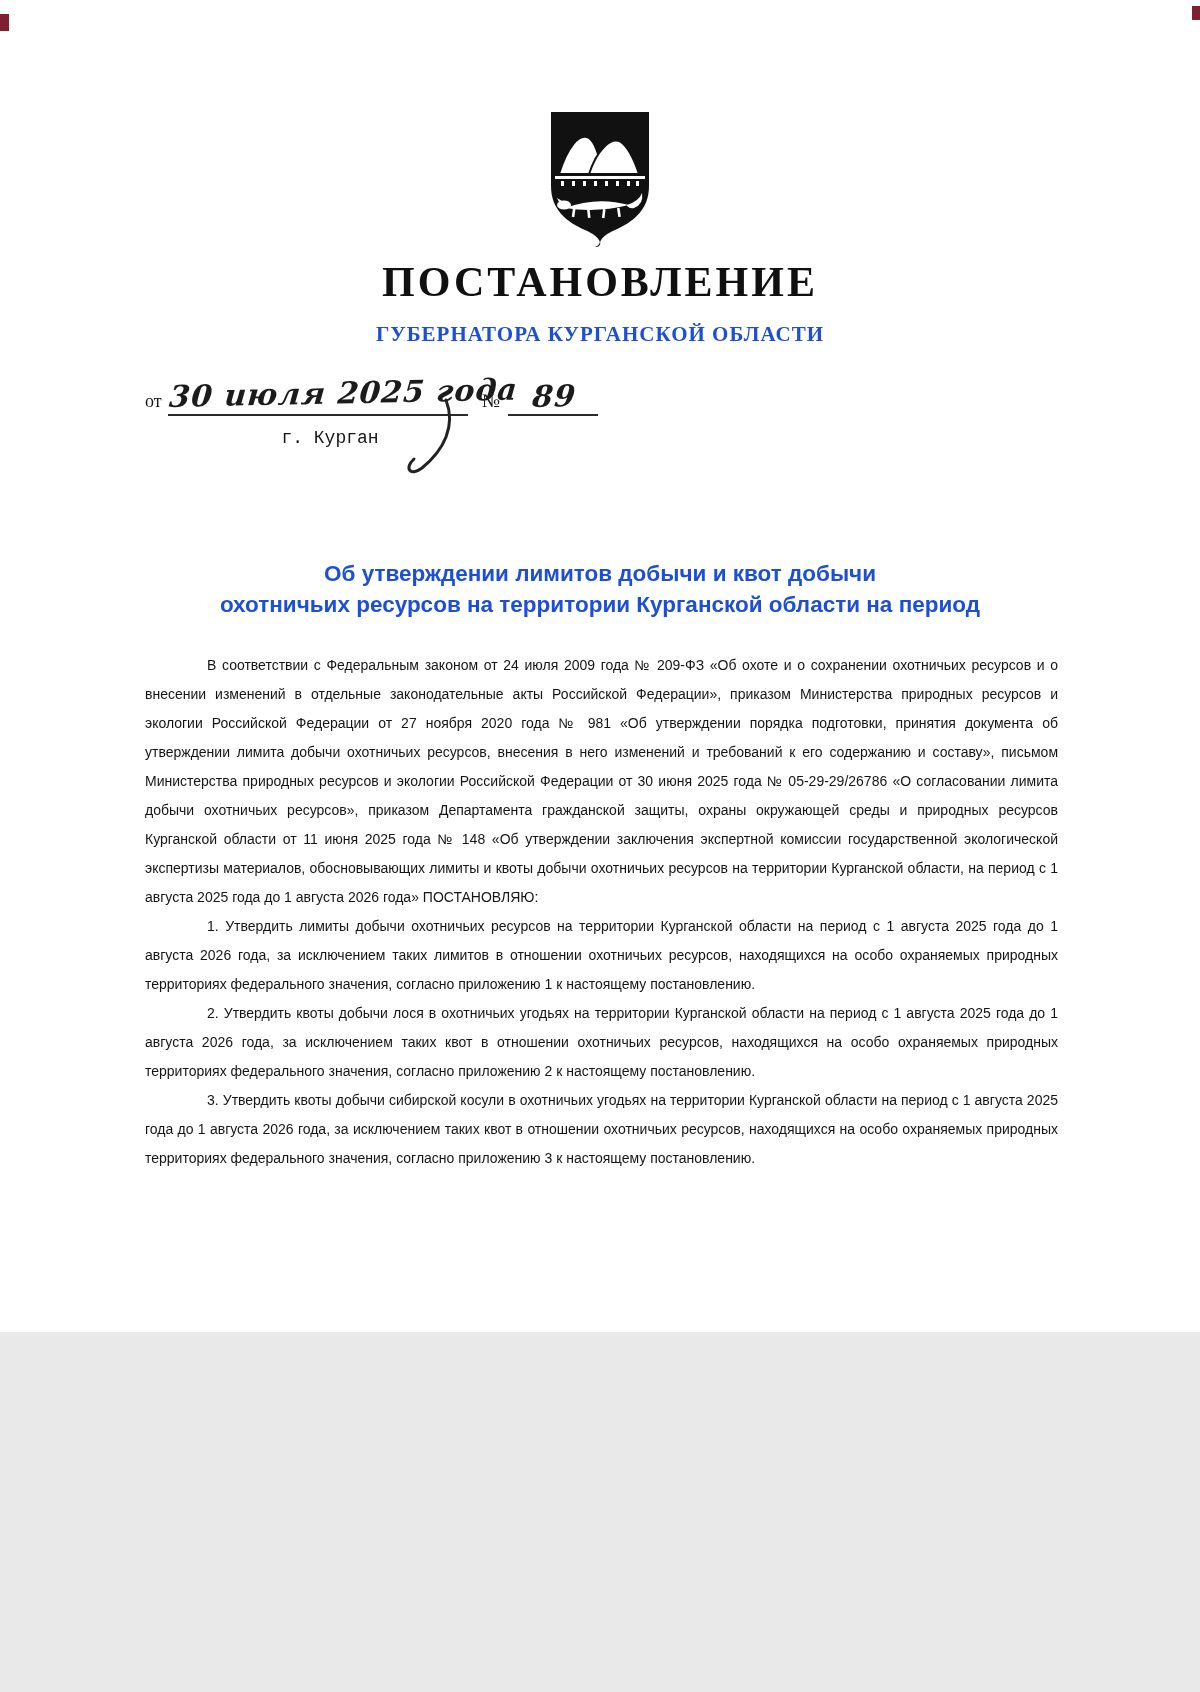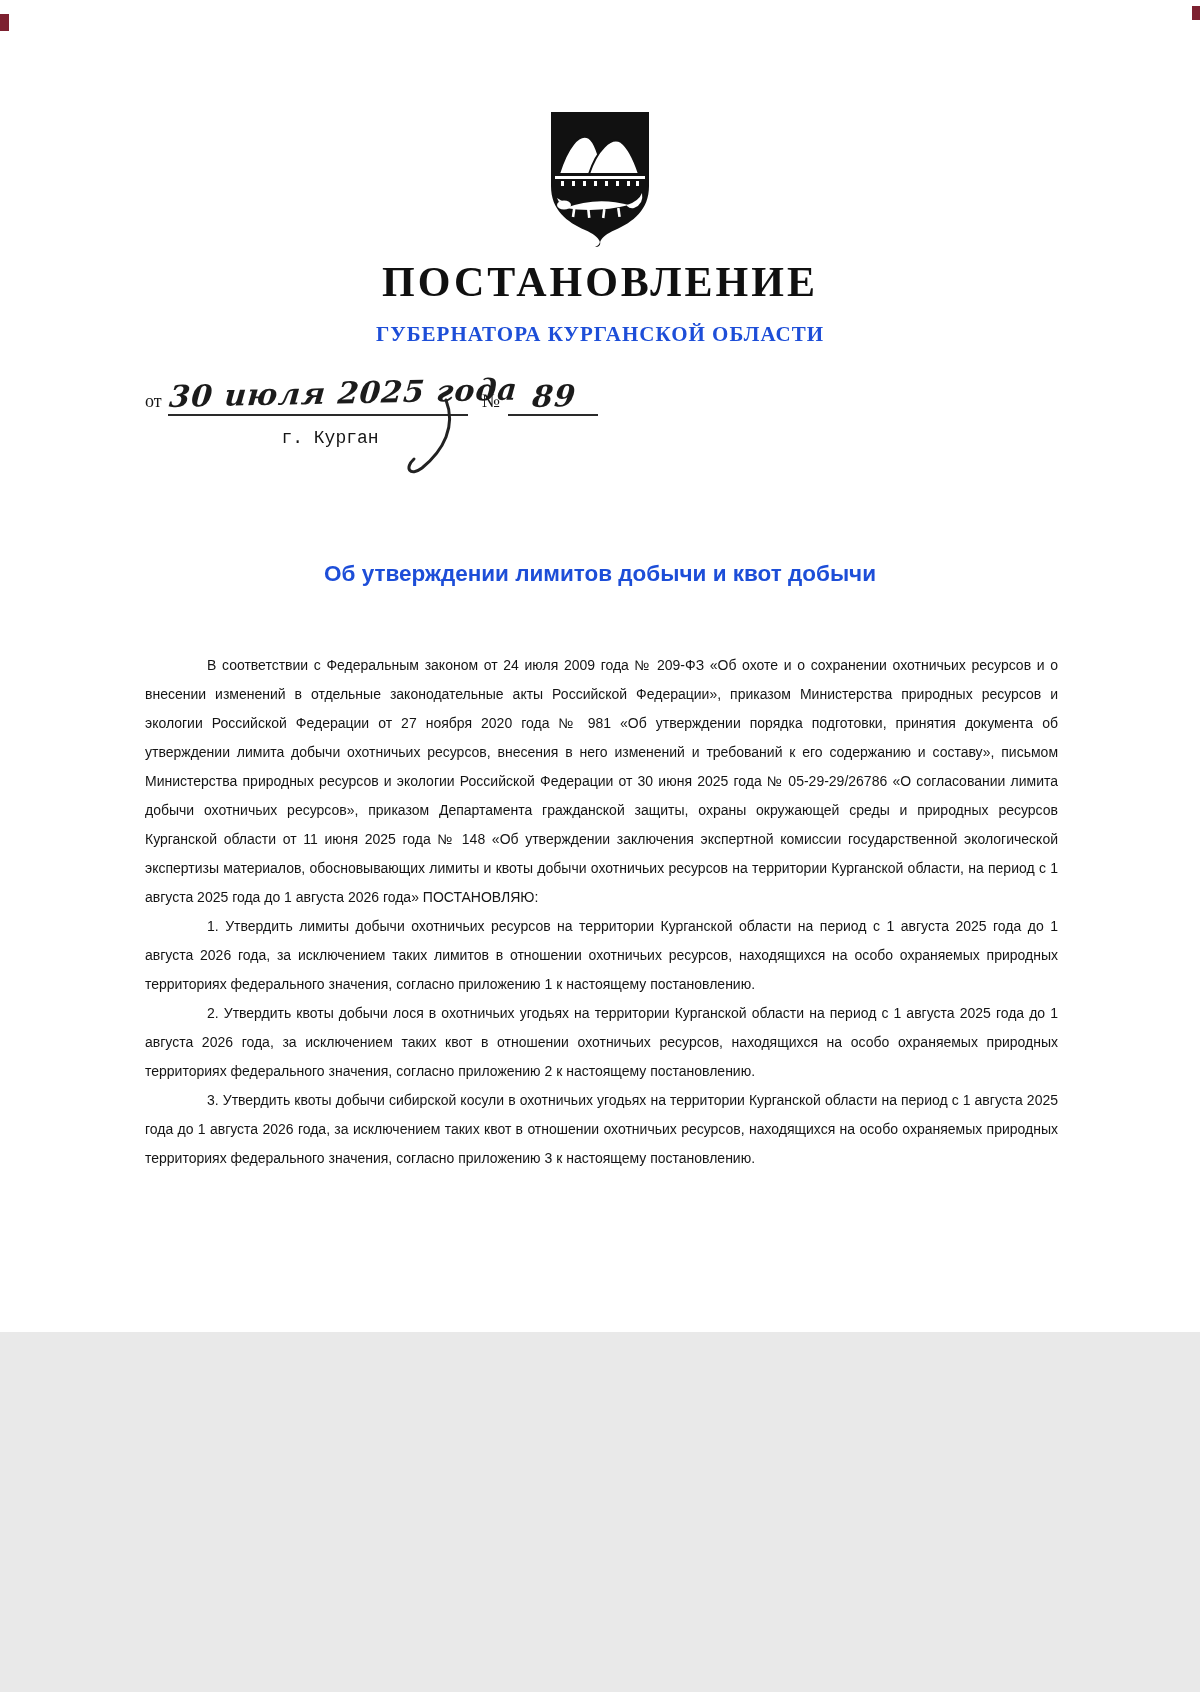--- a/index.html
+++ b/index.html
@@ -177,20 +177,21 @@
   </div>
 
   <svg class="flourish" viewBox="0 0 80 85" aria-hidden="true">
     <path d="M58,2 C68,28 56,52 34,70 C22,79 16,70 26,61" fill="none" stroke="#222222" stroke-width="3" stroke-linecap="round"></path>
   </svg>
 
   <div class="place-city">г. Курган</div>
 
   <div class="subject">
     <div>Об утверждении лимитов добычи и квот добычи</div>
+    <div>охотничьих ресурсов на территории Курганской области на период</div>
   </div>
 
   <div class="body-text">
     <p>В соответствии с Федеральным законом от 24 июля 2009 года № 209-ФЗ «Об охоте и о сохранении охотничьих ресурсов и о внесении изменений в отдельные законодательные акты Российской Федерации», приказом Министерства природных ресурсов и экологии Российской Федерации от 27 ноября 2020 года № 981 «Об утверждении порядка подготовки, принятия документа об утверждении лимита добычи охотничьих ресурсов, внесения в него изменений и требований к его содержанию и составу», письмом Министерства природных ресурсов и экологии Российской Федерации от 30 июня 2025 года  № 05-29-29/26786 «О согласовании лимита добычи охотничьих ресурсов», приказом Департамента гражданской защиты, охраны окружающей среды и природных ресурсов Курганской области от 11 июня 2025 года № 148 «Об утверждении заключения экспертной комиссии государственной экологической экспертизы материалов, обосновывающих лимиты и квоты добычи охотничьих ресурсов на территории Курганской области, на период с 1 августа 2025 года до 1 августа 2026 года» ПОСТАНОВЛЯЮ:</p>
     <p>1. Утвердить лимиты добычи охотничьих ресурсов на территории Курганской области на период с 1 августа 2025 года до 1 августа 2026 года, за исключением таких лимитов в отношении охотничьих ресурсов, находящихся на особо охраняемых природных территориях федерального значения, согласно приложению 1 к настоящему постановлению.</p>
     <p>2. Утвердить квоты добычи лося в охотничьих угодьях на территории Курганской области на период с 1 августа 2025 года до 1 августа 2026 года, за исключением таких квот в отношении охотничьих ресурсов, находящихся на особо охраняемых природных территориях федерального значения, согласно приложению 2 к настоящему постановлению.</p>
     <p>3. Утвердить квоты добычи сибирской косули в охотничьих угодьях на территории Курганской области на период с 1 августа 2025 года до 1 августа 2026 года, за исключением таких квот в отношении охотничьих ресурсов, находящихся на особо охраняемых природных территориях федерального значения, согласно приложению 3 к настоящему постановлению.</p>
   </div>
 
 </div>

